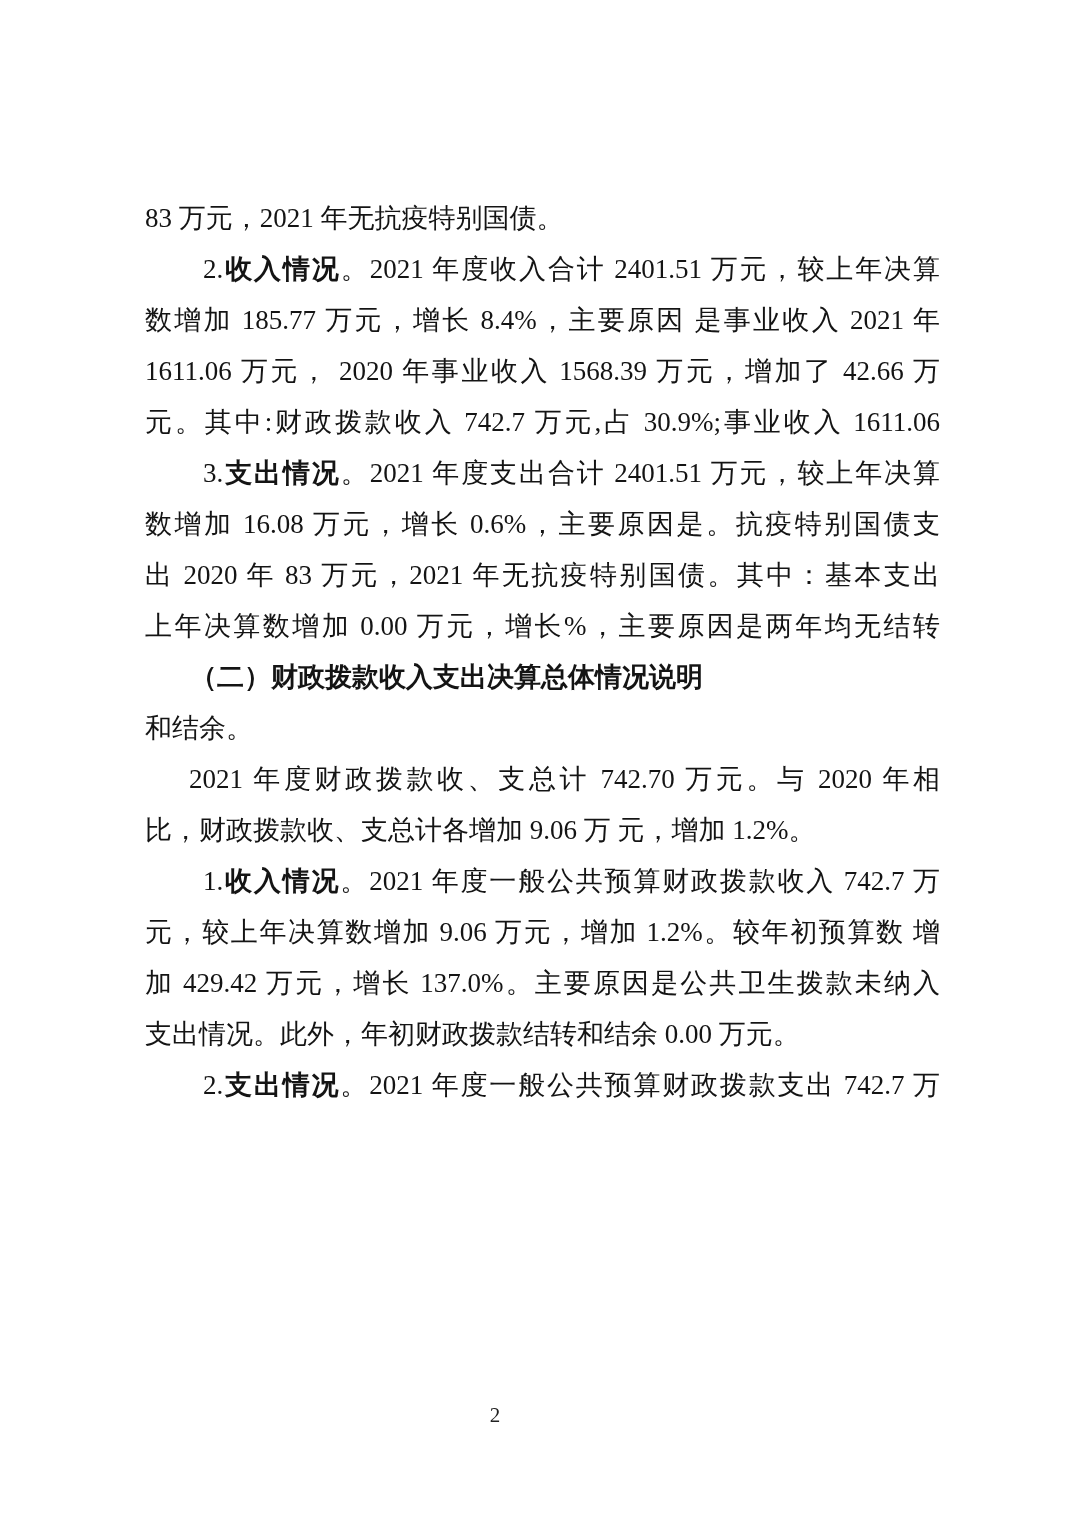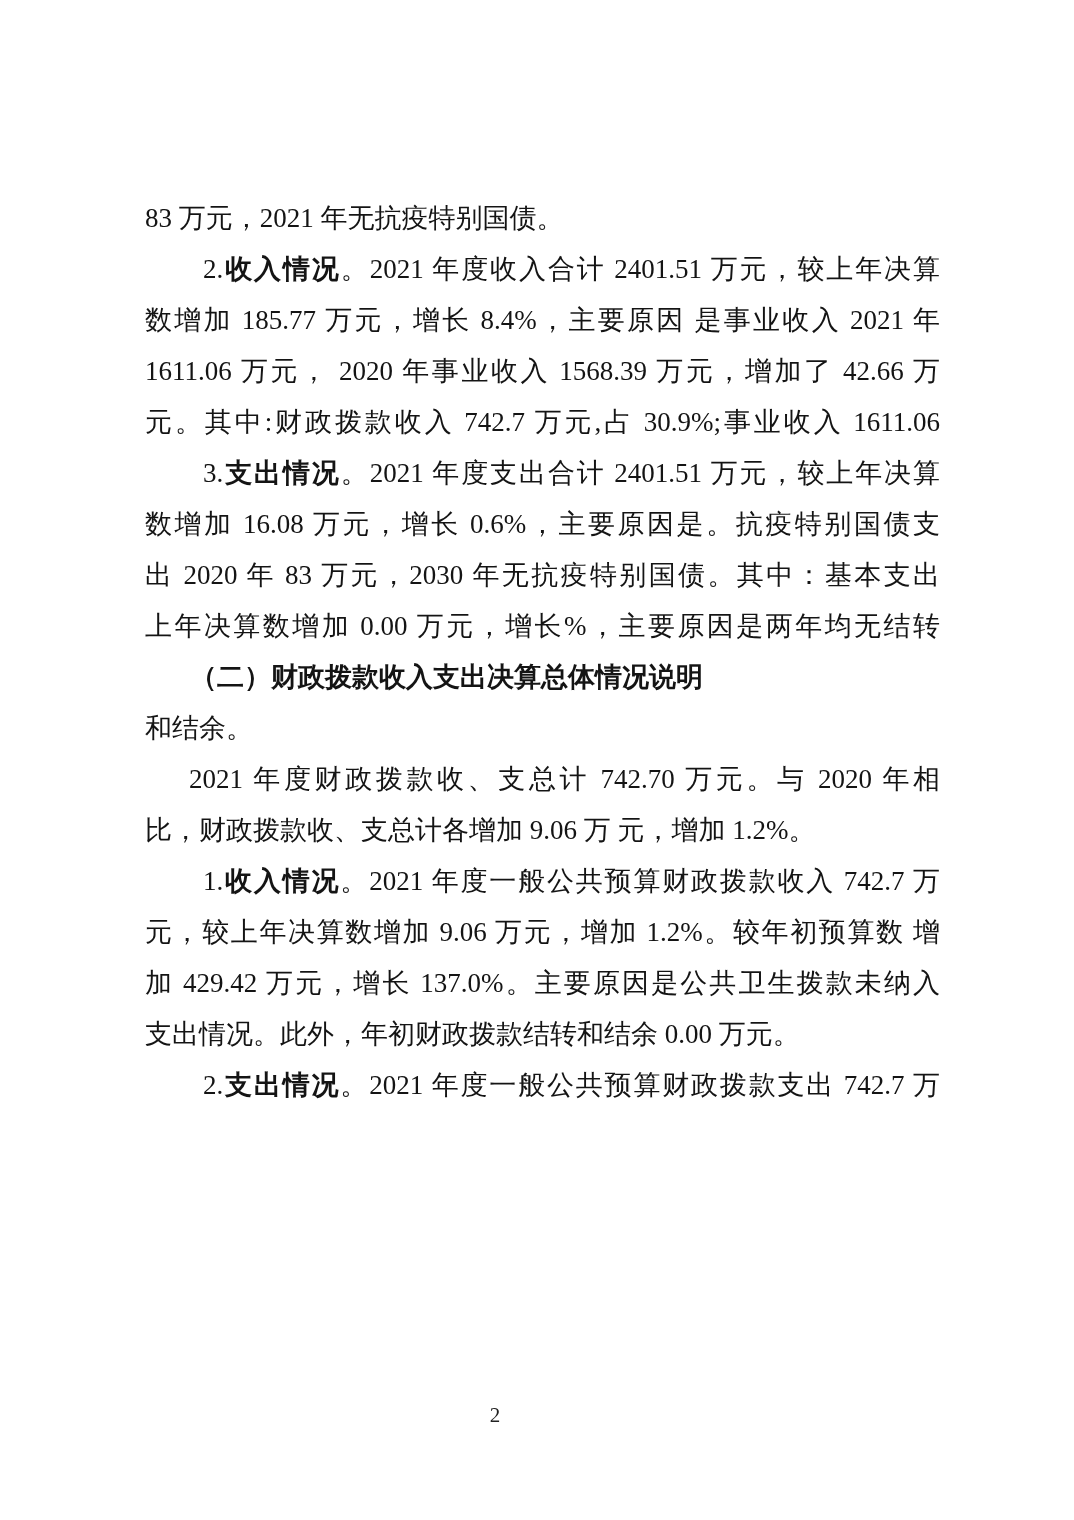--- a/index.html
+++ b/index.html
@@ -58,21 +58,21 @@
 
 <div class="page">
   <div class="textblock" id="lines">
       <div class="line"><span>83 万元，2021 年无抗疫特别国债。</span></div>
       <div class="line just ind-para"><span>2.</span><span class="b">收入情况</span><span>。2021 年度收入合计 2401.51 万元，较上年决算</span></div>
       <div class="line just"><span>数增加 185.77 万元，增长 8.4%，主要原因 是事业收入 2021 年</span></div>
       <div class="line just"><span>1611.06 万元， 2020 年事业收入 1568.39 万元，增加了 42.66 万</span></div>
       <div class="line just"><span>元。其中:财政拨款收入 742.7 万元,占 30.9%;事业收入 1611.06</span></div>
       <div class="line just ind-para"><span>3.</span><span class="b">支出情况</span><span>。2021 年度支出合计 2401.51 万元，较上年决算</span></div>
       <div class="line just"><span>数增加 16.08 万元，增长 0.6%，主要原因是。抗疫特别国债支</span></div>
-      <div class="line just"><span>出 2020 年 83 万元，2030 年无抗疫特别国债。其中：基本支出</span></div>
+      <div class="line just"><span>出 2020 年 83 万元，2021 年无抗疫特别国债。其中：基本支出</span></div>
       <div class="line just"><span>上年决算数增加 0.00 万元，增长%，主要原因是两年均无结转</span></div>
       <div class="line heading ind-head"><span class="b">（二）财政拨款收入支出决算总体情况说明</span></div>
       <div class="line"><span>和结余。</span></div>
       <div class="line just ind-mid"><span>2021 年度财政拨款收、支总计 742.70 万元。与 2020 年相</span></div>
       <div class="line"><span>比，财政拨款收、支总计各增加 9.06 万 元，增加 1.2%。</span></div>
       <div class="line just ind-para"><span>1.</span><span class="b">收入情况</span><span>。2021 年度一般公共预算财政拨款收入 742.7 万</span></div>
       <div class="line just"><span>元，较上年决算数增加 9.06 万元，增加 1.2%。较年初预算数 增</span></div>
       <div class="line just"><span>加 429.42 万元，增长 137.0%。主要原因是公共卫生拨款未纳入</span></div>
       <div class="line"><span>支出情况。此外，年初财政拨款结转和结余 0.00 万元。</span></div>
       <div class="line just ind-para"><span>2.</span><span class="b">支出情况</span><span>。2021 年度一般公共预算财政拨款支出 742.7 万</span></div>

